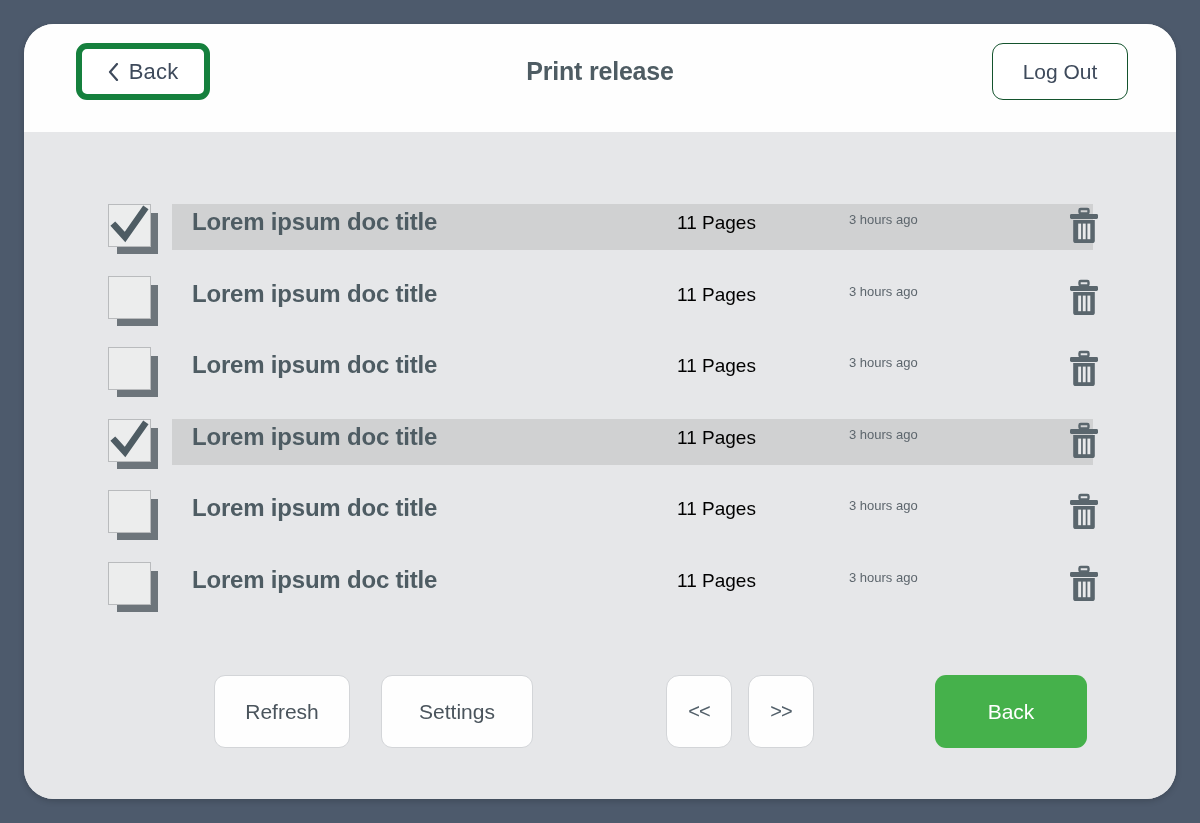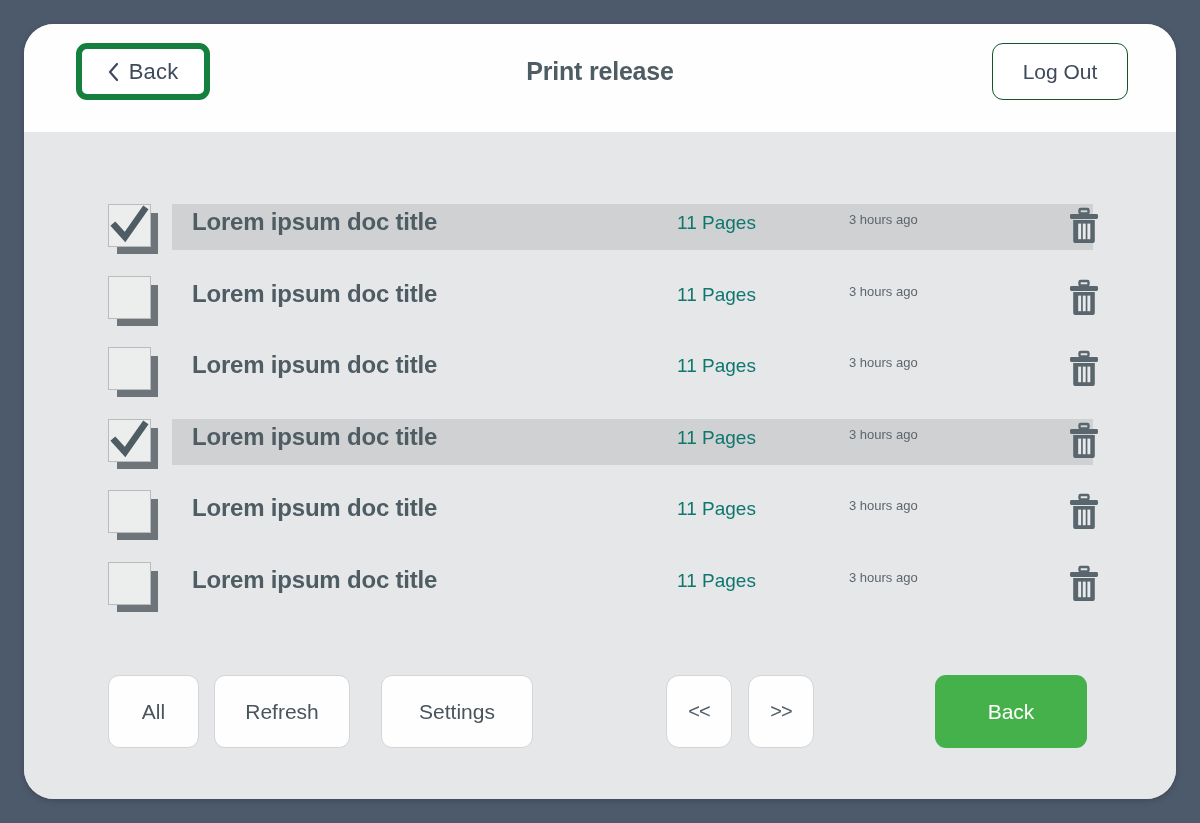--- a/index.html
+++ b/index.html
@@ -179,21 +179,21 @@
     font-weight: bold;
     color: #4e5c63;
     letter-spacing: -0.2px;
     white-space: nowrap;
   }
   .job-pages {
     position: absolute;
     left: 653px;
     top: 8px;
     font-size: 19px;
-    color: #0f766e;
+    color: #000000;
     white-space: nowrap;
   }
   .job-time {
     position: absolute;
     left: 825px;
     top: 8px;
     font-size: 13px;
     color: #5d666d;
     white-space: nowrap;
   }
@@ -406,23 +406,20 @@
                 <path d="M11.2 15 h21.6 v20.5 a2.6 2.6 0 0 1 -2.6 2.6 h-16.4 a2.6 2.6 0 0 1 -2.6 -2.6 Z" fill="#5a666d"></path>
                 <rect x="16.2" y="18.6" width="2.9" height="15.6" fill="#e9eaeb"></rect>
                 <rect x="20.8" y="18.6" width="2.9" height="15.6" fill="#e9eaeb"></rect>
                 <rect x="25.4" y="18.6" width="2.9" height="15.6" fill="#e9eaeb"></rect>
               </svg>
             </div>
           </div>
         </div>
 
       <div id="footer-toolbar">
-        <div class="tb-btn" id="btn-all">
-          <span class="tb-label">All</span>
-        </div>
         <div class="tb-btn" id="btn-refresh">
           <span class="tb-label">Refresh</span>
         </div>
         <div class="tb-btn" id="btn-settings">
           <span class="tb-label">Settings</span>
         </div>
         <div class="tb-btn" id="btn-prev">
           <span class="tb-label">&lt;&lt;</span>
         </div>
         <div class="tb-btn" id="btn-next">

